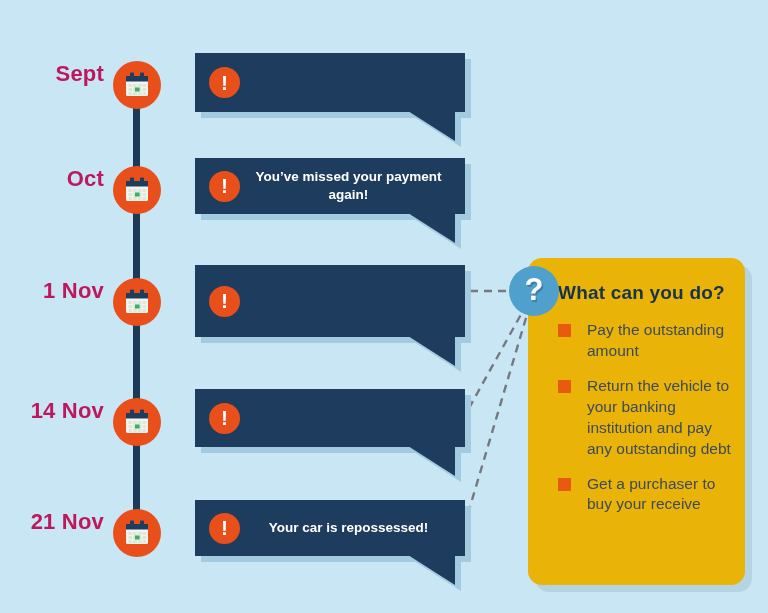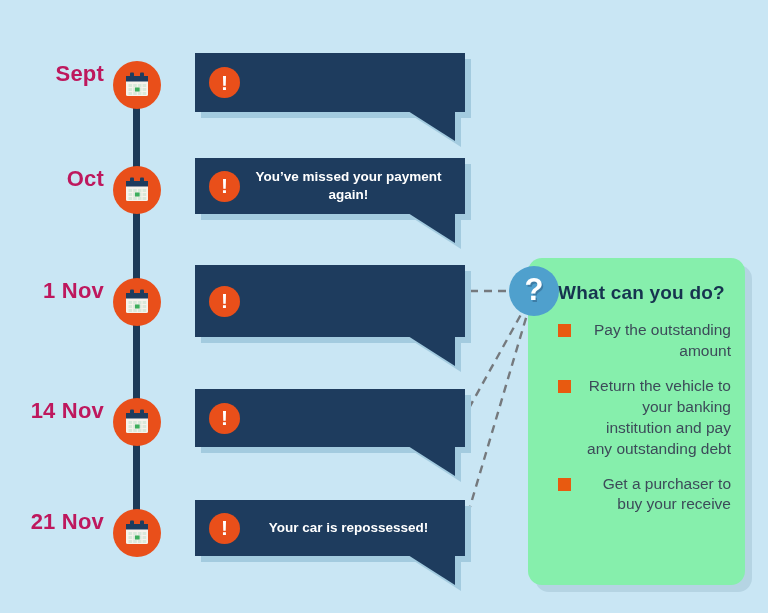--- a/index.html
+++ b/index.html
@@ -44,31 +44,31 @@
   .bubble-text{
     flex:1 1 auto;text-align:center;color:#fff;font-weight:bold;
     font-size:13.5px;line-height:1.32;padding:0 18px 0 10px;
   }
   .h59{height:59px}.h56{height:56px}.h72{height:72px}.h58{height:58px}
   
   .connectors{position:absolute;left:0;top:0;}
   
   .info-card{
     position:absolute;left:528px;top:258px;width:217px;height:327px;
-    background:#86efac;border-radius:14px;
+    background:#eab308;border-radius:14px;
     box-shadow:7px 7px 0 #B5D4E3;
     box-sizing:border-box;
     padding:24px 14px 0 30px;
   }
   .card-title{
     font-size:19px;font-weight:bold;color:#16334F;margin:0 0 16px 0;
     letter-spacing:.2px;
   }
   .card-list{list-style:none;margin:0;padding:0;}
-  .card-list li{display:flex;gap:8px;margin-bottom:14px;text-align:right;}
+  .card-list li{display:flex;gap:16px;margin-bottom:14px;}
   .bullet-square{flex:0 0 auto;width:13px;height:13px;background:#E85A10;margin-top:4px;}
   .bullet-text{font-size:15.5px;line-height:1.35;color:#3C4B59;}
   .question-circle{
     position:absolute;left:509px;top:266px;width:50px;height:50px;border-radius:50%;
     background:#4FA0CD;color:#fff;font-weight:bold;font-size:31px;
     display:flex;align-items:center;justify-content:center;
     text-shadow:1.5px 1.5px 0 rgba(30,60,94,.35);
     padding-bottom:3px;box-sizing:border-box;
   }
 </style>

